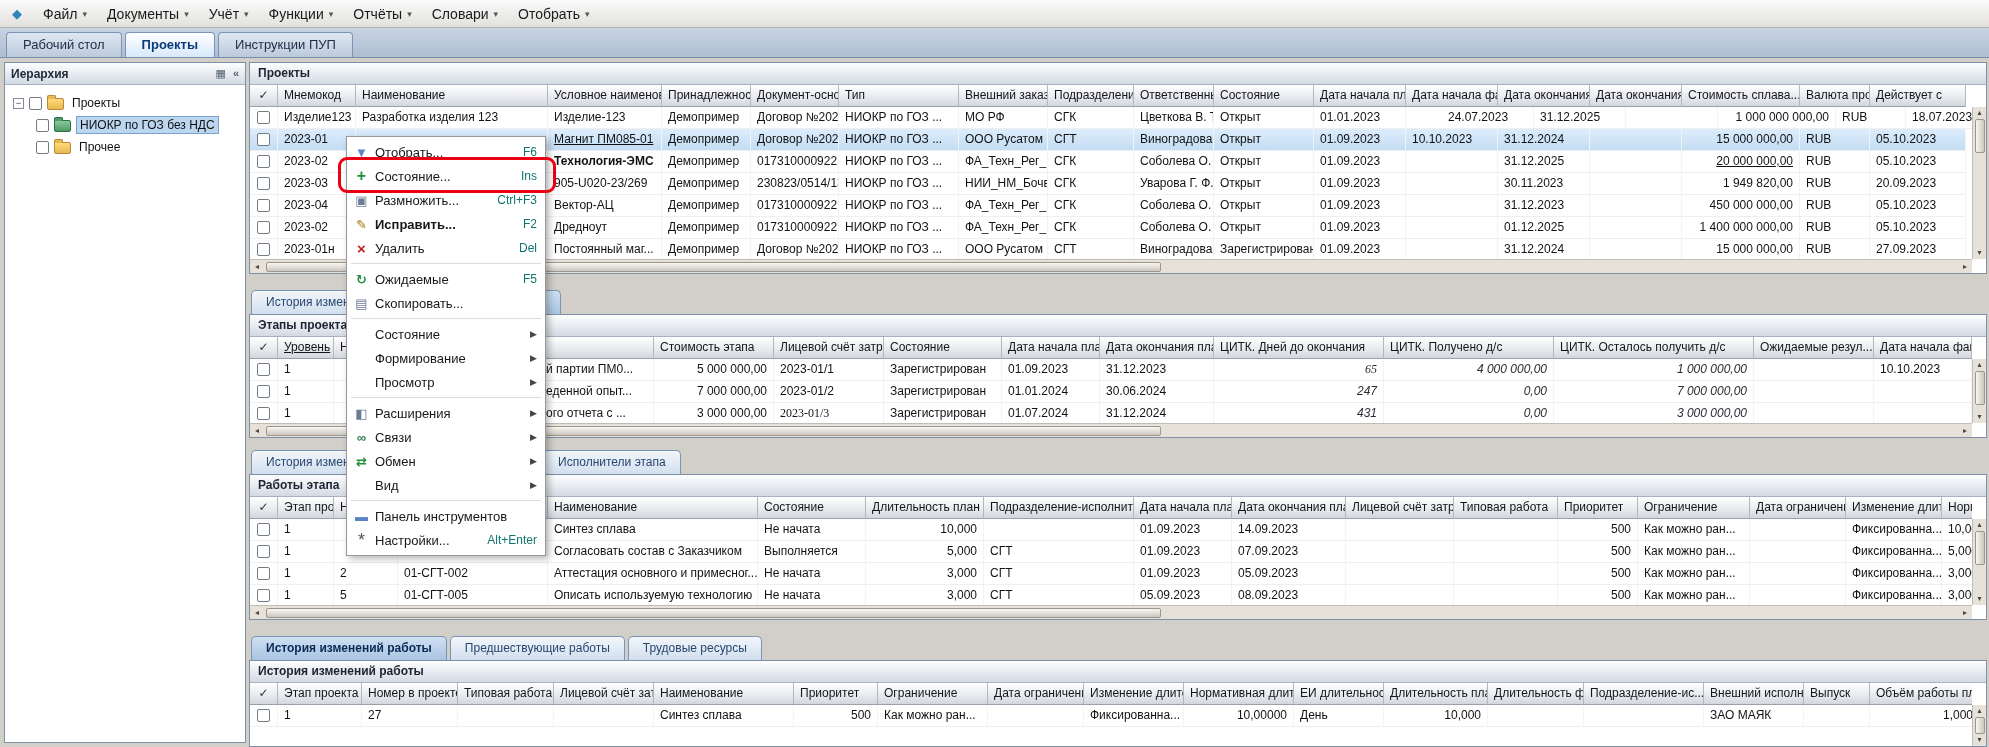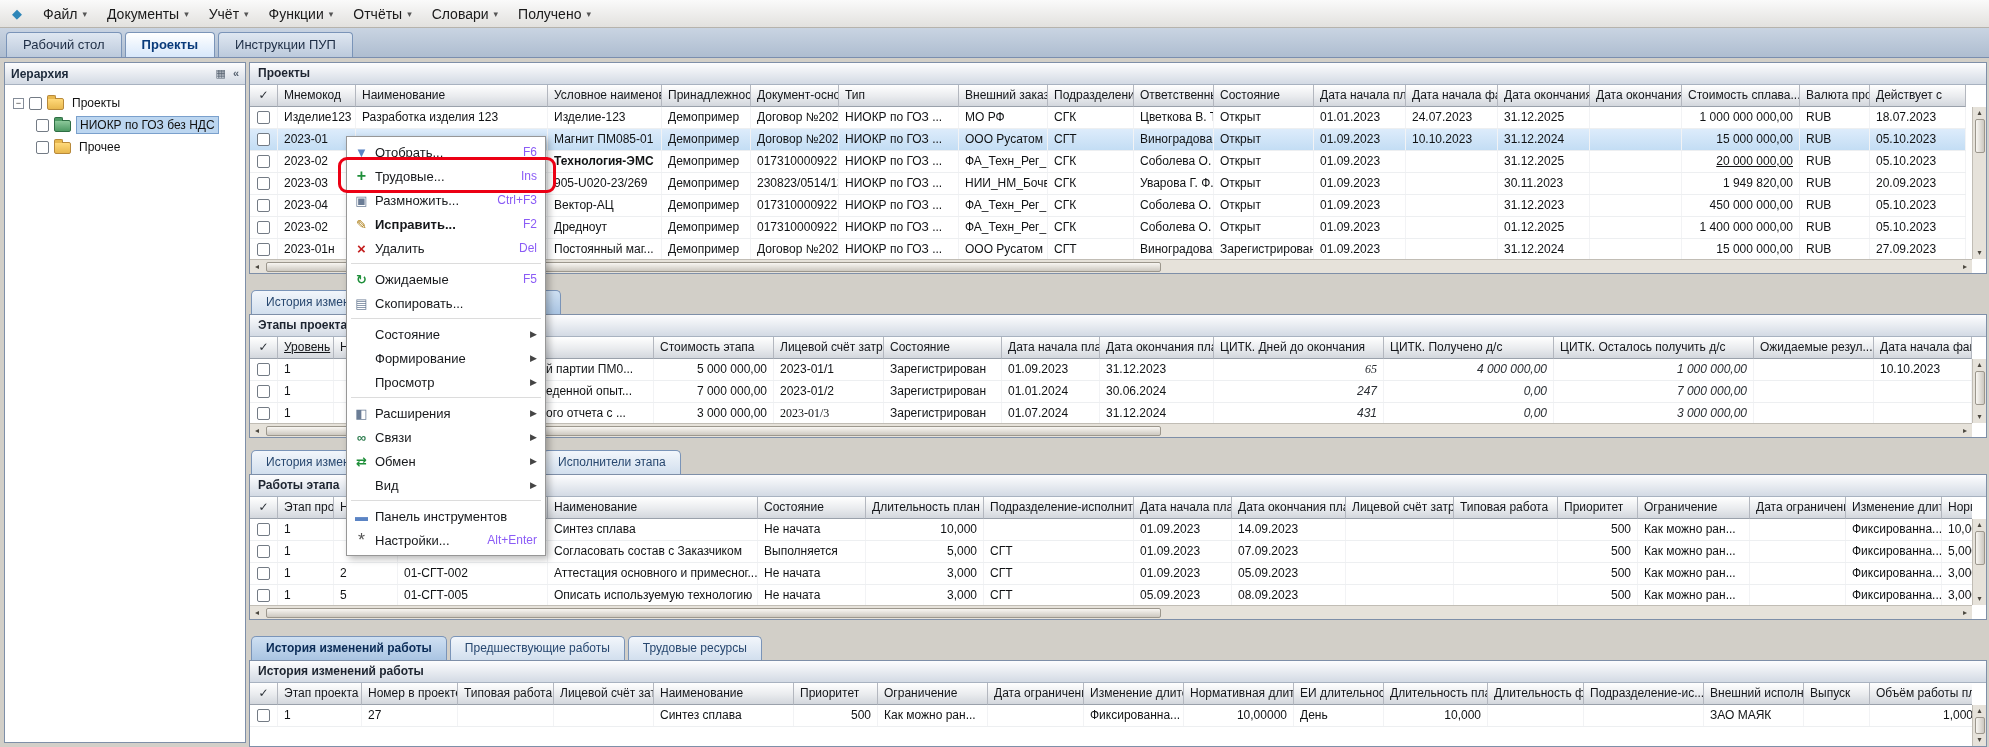--- a/index.html
+++ b/index.html
@@ -83,21 +83,21 @@
   #tabsC{top:634px}
   .stab{height:24px;line-height:22px;padding:0 14px;font-size:12px;border:1px solid #7a94b8;border-bottom:none;border-radius:5px 5px 0 0;background:linear-gradient(#f2f6fb,#d2dfee);color:#27476f;white-space:nowrap}
   .stab.active{background:linear-gradient(#cfe0f2,#a9c4e2);color:#092a55;font-weight:bold}
 
   
   .cmenu{position:absolute;left:346px;top:136px;width:200px;background:#fff;border:1px solid #979797;box-shadow:3px 3px 7px rgba(0,0,0,.28);padding:3px 0;z-index:50}
   .cm-item{height:24px;display:flex;align-items:center;padding:0 8px 0 5px;font-size:13px;color:#16181b}
   .cm-item.bold .cm-label{font-weight:bold}
   .cm-ic{width:19px;flex:none;text-align:center;font-size:13px;margin-right:4px}
   .cm-label{flex:1;white-space:nowrap;overflow:hidden}
-  .cm-short{font-size:12px;color:#8b5cf6;margin-left:8px;white-space:nowrap}
+  .cm-short{font-size:12px;color:#0f766e;margin-left:8px;white-space:nowrap}
   .cm-sub{font-size:9px;color:#444;margin-left:8px}
   .cm-sub::before{content:"▶"}
   .cm-sep{height:1px;background:#dcdcdc;margin:3px 4px}
   .filter-icon::before{content:"▼";color:#5b84c4}
   .add-icon::before{content:"+";color:#1f8f3a;font-weight:bold;font-size:16px}
   .duplicate-icon::before{content:"▣";color:#6b7d96}
   .edit-icon::before{content:"✎";color:#a8770a}
   .delete-icon::before{content:"×";color:#c42020;font-weight:bold;font-size:15px}
   .refresh-icon::before{content:"↻";color:#1f8f3a;font-weight:bold}
   .copy-icon::before{content:"▤";color:#6b7d96}
@@ -115,21 +115,21 @@
 
 <div class="menubar">
   <div class="app-logo"></div>
   <div id="menubar-items" style="display:flex;align-items:center;gap:2px">
       <div class="mb-item">Файл</div>
       <div class="mb-item">Документы</div>
       <div class="mb-item">Учёт</div>
       <div class="mb-item">Функции</div>
       <div class="mb-item">Отчёты</div>
       <div class="mb-item">Словари</div>
-      <div class="mb-item">Получено</div>
+      <div class="mb-item">Отобрать</div>
     </div>
 </div>
 
 <div class="maintabs" id="maintabs">
     <div class="maintab">Рабочий стол</div>
     <div class="maintab active">Проекты</div>
     <div class="maintab">Инструкции ПУП</div>
   </div>
 
 <div class="left-panel">
@@ -194,34 +194,34 @@
           <div class="cell" style="width: 192px;">Разработка изделия 123</div>
           <div class="cell" style="width: 114px;">Изделие-123</div>
           <div class="cell" style="width: 89px;">Демопример</div>
           <div class="cell" style="width: 88px;">Договор №202...</div>
           <div class="cell" style="width: 120px;">НИОКР по ГОЗ ...</div>
           <div class="cell" style="width: 89px;">МО РФ</div>
           <div class="cell" style="width: 86px;">СГК</div>
           <div class="cell" style="width: 80px;">Цветкова В. Т.</div>
           <div class="cell" style="width: 100px;">Открыт</div>
           <div class="cell" style="width: 92px;">01.01.2023</div>
-          <div class="cell" style="width: 92px;">24.07.2023</div>
+          <div class="cell" style="width: 92px; margin-left: 36px;">24.07.2023</div>
           <div class="cell" style="width: 92px;">31.12.2025</div>
           <div class="cell" style="width: 92px;"></div>
           <div class="cell a-right" style="width: 118px;">1 000 000 000,00</div>
           <div class="cell" style="width: 70px;">RUB</div>
           <div class="cell" style="width: 96px;">18.07.2023</div>
         </div>
         <div class="row selected">
           <div class="cell check-cell" style="width: 28px;">
             <div class="cb"></div>
           </div>
           <div class="cell" style="width: 78px;">2023-01</div>
           <div class="cell" style="width: 192px;"></div>
-          <div class="cell" style="width: 114px;">Магнит ПМ085-01</div>
+          <div class="cell" style="width: 114px; text-decoration: underline;">Магнит ПМ085-01</div>
           <div class="cell" style="width: 89px;">Демопример</div>
           <div class="cell" style="width: 88px;">Договор №202...</div>
           <div class="cell" style="width: 120px;">НИОКР по ГОЗ ...</div>
           <div class="cell" style="width: 89px;">ООО Русатом ...</div>
           <div class="cell" style="width: 86px;">СГТ</div>
           <div class="cell" style="width: 80px;">Виноградова А...</div>
           <div class="cell" style="width: 100px;">Открыт</div>
           <div class="cell" style="width: 92px;">01.09.2023</div>
           <div class="cell" style="width: 92px;">10.10.2023</div>
           <div class="cell" style="width: 92px;">31.12.2024</div>
@@ -638,21 +638,21 @@
 </section>
 
 <div class="cmenu" id="context-menu">
     <div class="cm-item">
       <div class="cm-ic filter-icon"></div>
       <div class="cm-label">Отобрать...</div>
       <div class="cm-short">F6</div>
     </div>
     <div class="cm-item">
       <div class="cm-ic add-icon"></div>
-      <div class="cm-label">Трудовые...</div>
+      <div class="cm-label">Состояние...</div>
       <div class="cm-short">Ins</div>
     </div>
     <div class="cm-item">
       <div class="cm-ic duplicate-icon"></div>
       <div class="cm-label">Размножить...</div>
       <div class="cm-short">Ctrl+F3</div>
     </div>
     <div class="cm-item bold">
       <div class="cm-ic edit-icon"></div>
       <div class="cm-label">Исправить...</div>

